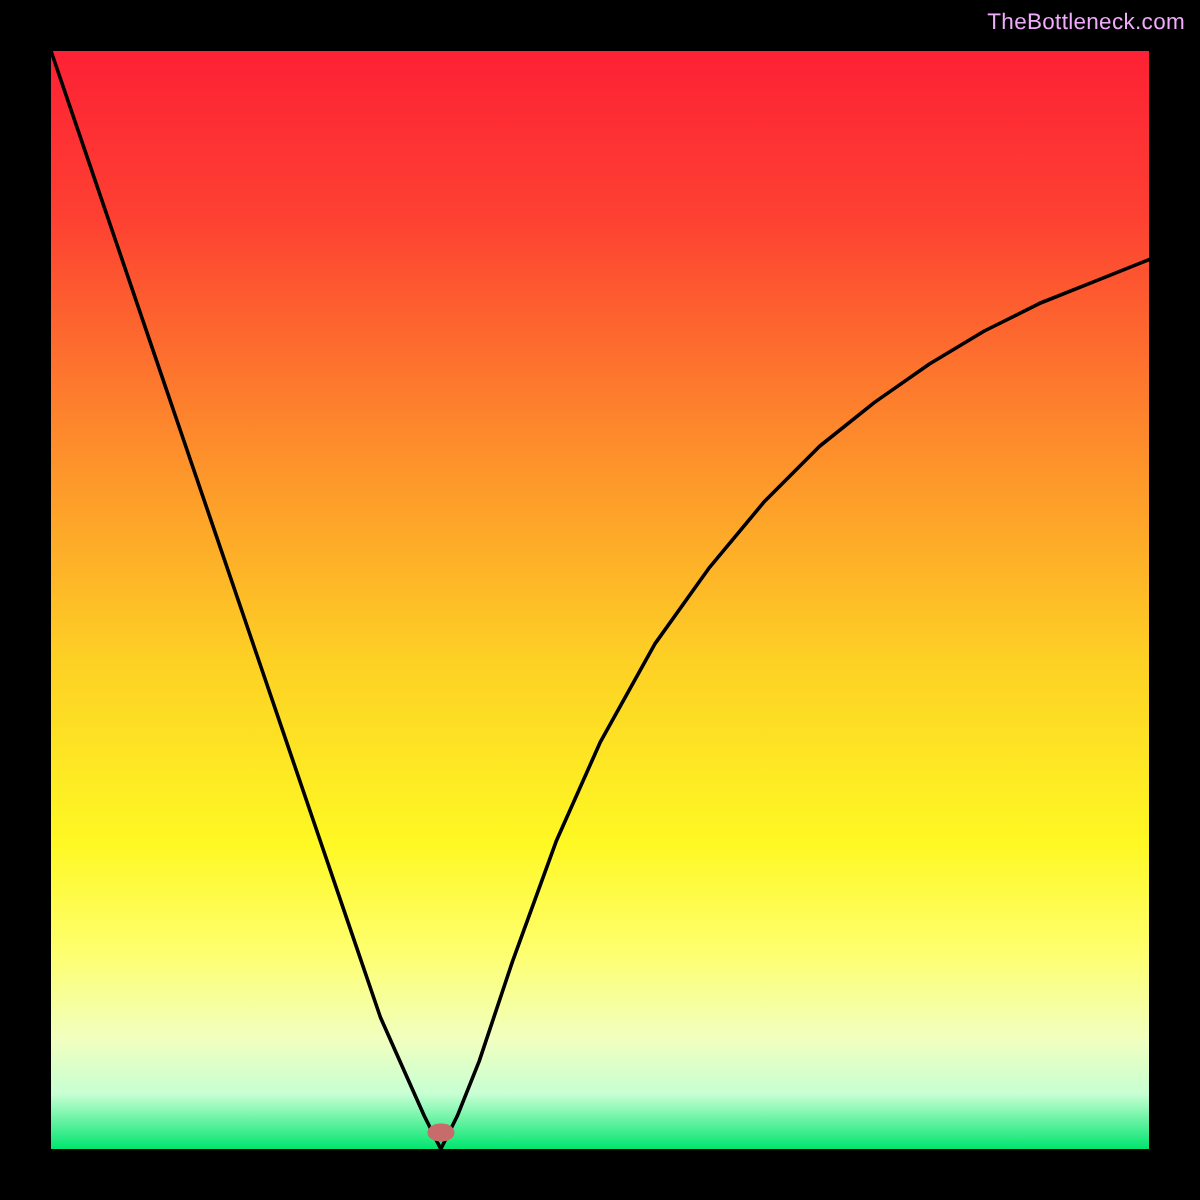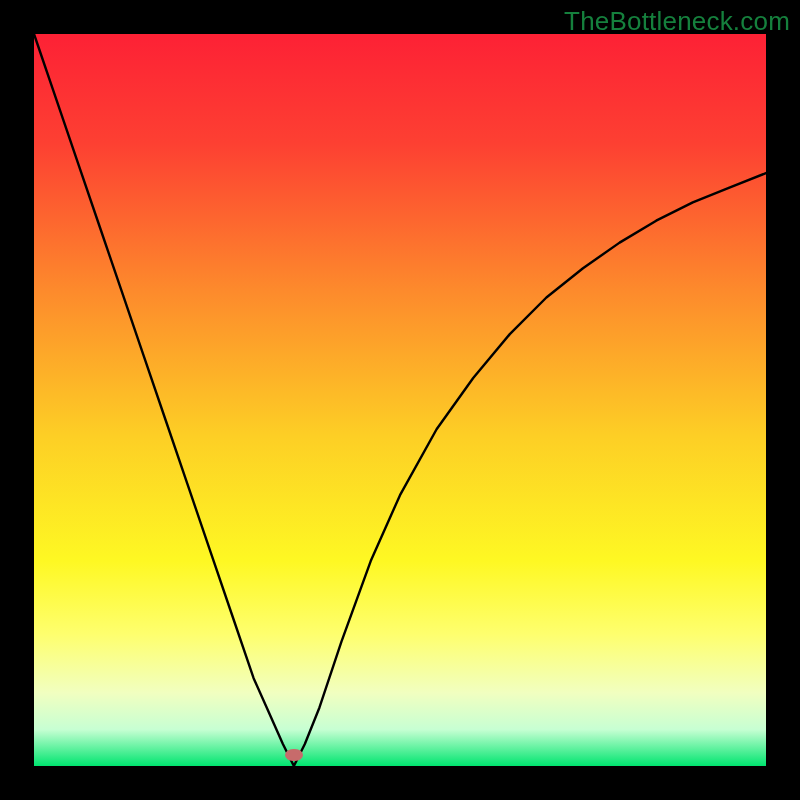--- a/index.html
+++ b/index.html
@@ -24,22 +24,22 @@
     left: 34px;
     top: 34px;
     width: 732px;
     height: 732px;
     
   }
   .watermark {
     position: absolute;
     top: 6px;
     right: 10px;
-    color: #15803d;
-    font-size: 26px;
+    color: #f0abfc;
+    font-size: 15px;
     font-weight: 500;
     letter-spacing: 0.2px;
   }
   svg.curve {
     position: absolute;
     left: 34px;
     top: 34px;
     width: 732px;
     height: 732px;
     overflow: visible;

